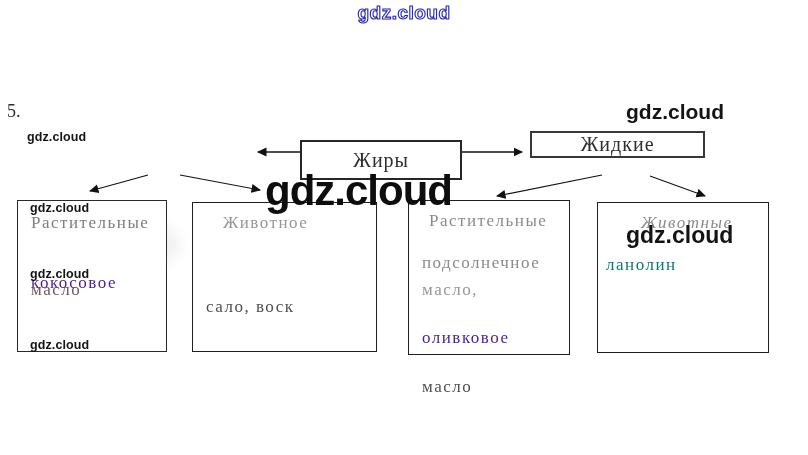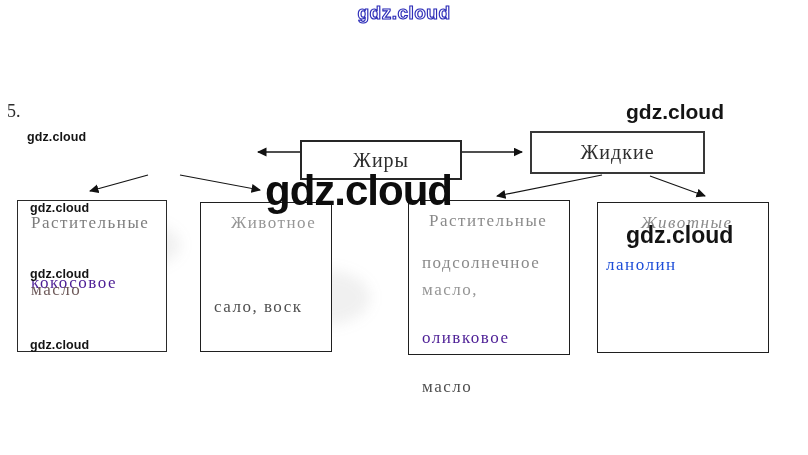--- a/index.html
+++ b/index.html
@@ -40,44 +40,44 @@
   }
   
   .node {
     position:absolute; background:#ffffff;
     display:flex; align-items:center; justify-content:center;
     font-family:"Liberation Serif", serif;
     z-index:2;
   }
   .node-solid  { left:83px;  top:131px; width:167px; height:43px; border:2px solid #4f4f4f; }
   .node-root   { left:300px; top:140px; width:162px; height:40px; border:2px solid #262626; }
-  .node-liquid { left:530px; top:131px; width:175px; height:43px; border:2px solid #383838; }
+  .node-liquid { left:530px; top:131px; width:175px; height:27px; border:2px solid #383838; }
   .node-label {
     font-size:20px; color:#2e2e2e; letter-spacing:1px;
     filter:blur(0.3px);
   }
   .leaf {
     position:absolute; background:#ffffff; border:1.5px solid #1f1f1f;
     font-family:"Liberation Serif", serif; z-index:2;
   }
   .leaf-1 { left:17px;  top:200px; width:150px; height:152px; border-color:#2a2a2a; }
-  .leaf-2 { left:200px; top:202px; width:132px; height:150px; }
+  .leaf-2 { left:192px; top:202px; width:185px; height:150px; }
   .leaf-3 { left:408px; top:200px; width:162px; height:155px; }
   .leaf-4 { left:597px; top:202px; width:172px; height:151px; }
   .leaf span { position:absolute; white-space:nowrap; filter:blur(0.35px); }
   .leaf .title { font-size:17px; letter-spacing:1.5px; }
   .leaf .line  { font-size:17px; letter-spacing:1.5px; }
   
   .t-fade1 { color:#7d7d7d; }
   .t-fade2 { color:#969696; }
   .t-fade3 { color:#8a8a8a; }
   .t-dark  { color:#4c1d95;margin-top:20px; }
   .t-mid   { color:#4f4f4f;margin-top:44px; }
   .t-redish{ color:#6e5a5a; }
-  .t-gray  { color:#1d4ed8; }
+  .t-gray  { color:#0f766e; }
   
   svg.arrows { position:absolute; left:0; top:0; width:808px; height:455px; z-index:3; }
   
   .smudge {
     position:absolute; border-radius:50%;
     background:rgba(110,110,110,0.10); filter:blur(7px); z-index:1;
   }
 </style>
 </head>
 <body>

